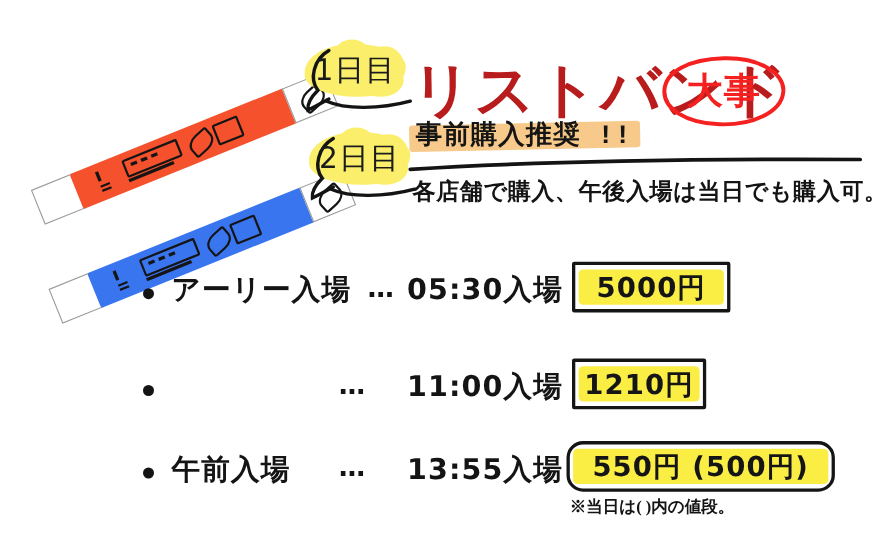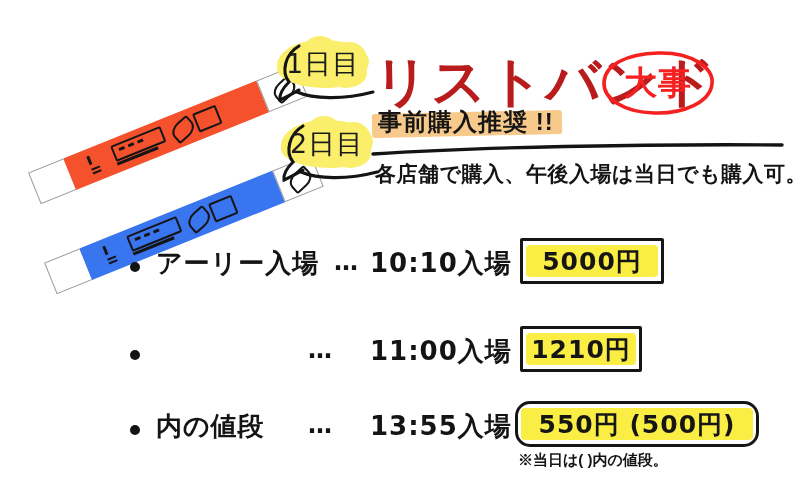--- a/index.html
+++ b/index.html
@@ -107,21 +107,21 @@
     background: #F7C98B;
     transform: rotate(-1.2deg);
     border-radius: 3px;
   }
   .sub-hl .hl-tx {
     position: relative;
     font-size: 24px;
     font-weight: bold;
     color: #151515;
     letter-spacing: 1px;
-    font-family: Liberation Sans, sans-serif;
+    font-family: Liberation Mono, monospace;
   }
 
   .stamp {
     position: absolute;
     width: 120px; height: 70px;
   }
   .stamp .stxt {
     position: absolute;
     inset: 0;
     display: flex; align-items: center; justify-content: center;
@@ -206,21 +206,21 @@
     letter-spacing: 1px;
     white-space: nowrap;
     font-family: "DejaVu Sans", sans-serif;
   }
   .footnote {
     position: absolute;
     font-size: 15px;
     font-weight: bold;
     color: #141414;
     white-space: nowrap;
-    font-family: Liberation Sans, sans-serif;
+    font-family: Liberation Serif, serif;
   }
 </style>
 </head>
 <body>
 
 <div id="canvas">
 
   <div class="band-wrap" style="left:62px; top:118px; width:210px; height:34px; transform:rotate(-22deg); transform-origin:center;">
     <div class="tab-left"></div>
     <div class="band" style="left:0; top:0; width:210px; background:#F4512C;">
@@ -308,40 +308,40 @@
       <path d="M3 12 C110 5, 270 2, 412 3" fill="none" stroke="#141414" stroke-width="3.4" stroke-linecap="round"></path>
     </svg>
   </div>
 
   <div class="note-line" style="left:375px; top:160px;">各店舗で購入、午後入場は当日でも購入可。</div>
 
   <div class="row" style="top:242px;">
     <div class="bullet"></div>
     <div class="label">アーリー入場</div>
     <div class="dots" style="left:204px;">…</div>
-    <div class="time" style="left:240px;">10:10入場</div>
+    <div class="time" style="left:240px;">05:30入場</div>
     <div class="pricebox" style="left:390px; width:144px;">
       <div class="hi"></div>
       <div class="ptx">5000円</div>
     </div>
   </div>
 
   <div class="row" style="top:330px;">
     <div class="bullet"></div>
     <div class="dots" style="left:178px;">…</div>
     <div class="time" style="left:240px;">11:00入場</div>
     <div class="pricebox" style="left:390px; width:122px;">
       <div class="hi"></div>
       <div class="ptx">1210円</div>
     </div>
   </div>
 
   <div class="row" style="top:405px;">
     <div class="bullet"></div>
-    <div class="label">内の値段</div>
+    <div class="label">午前入場</div>
     <div class="dots" style="left:178px;">…</div>
     <div class="time" style="left:240px;">13:55入場</div>
     <div class="pricebox" style="left:385px; width:244px;border-radius:15px;">
       <div class="hi"></div>
       <div class="ptx">550円 (500円)</div>
     </div>
     <div class="footnote" style="left:388px; top:46px;">※当日は( )内の値段。</div>
   </div>
 
 </div>

